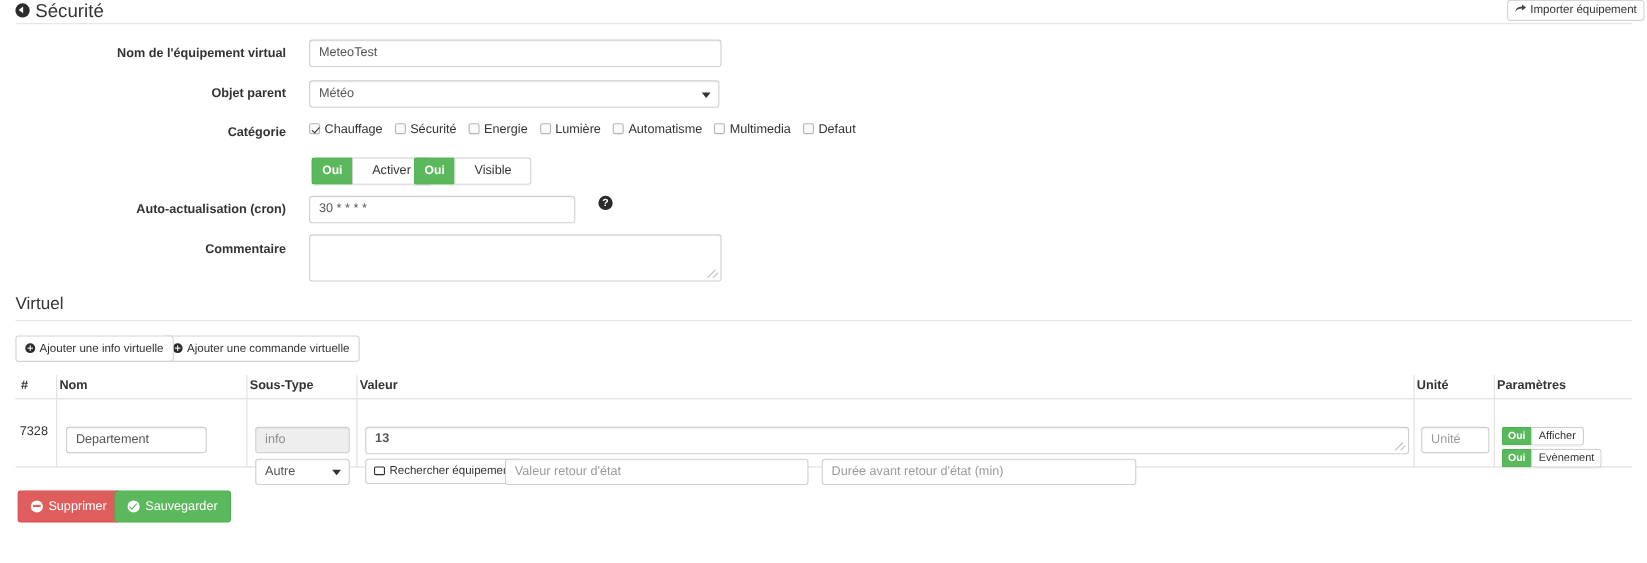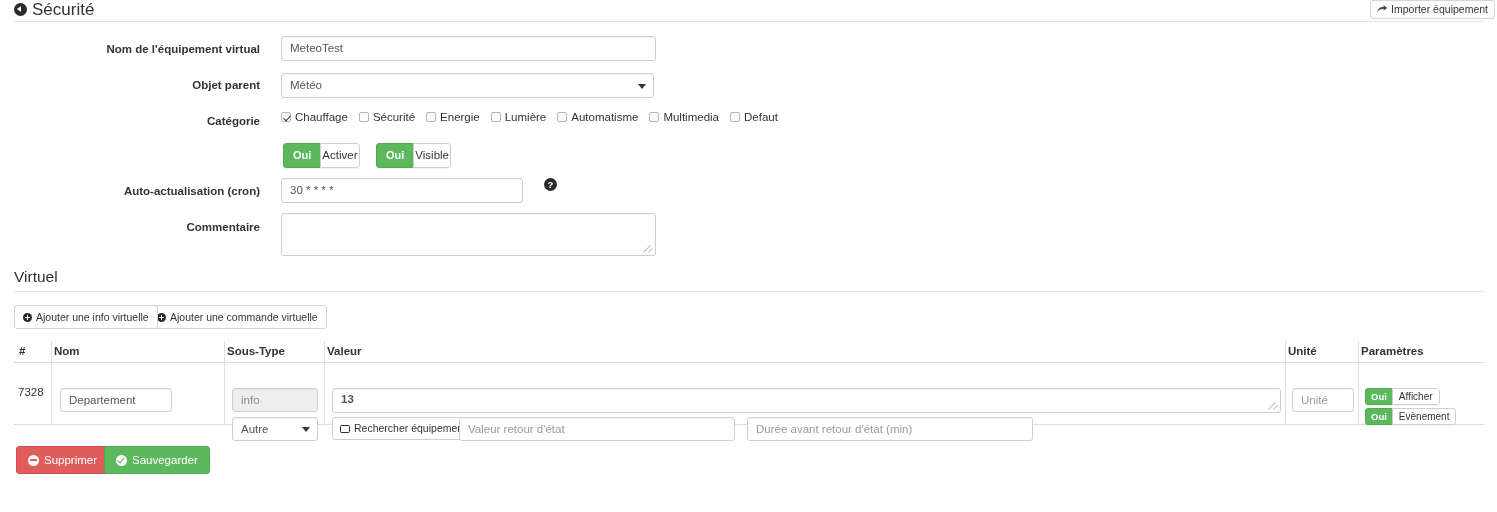--- a/index.html
+++ b/index.html
@@ -101,21 +101,21 @@
     position: absolute; display: inline-flex; border-radius: 3px; overflow: hidden;
     box-shadow: 0 1px 1px rgba(0,0,0,0.05);
   }
   .tg-on {
     background: #5cb85c; color: #fff; font-weight: bold; font-size: 11px;
     padding: 5px 9px; line-height: 13px; border: 1px solid #4cae4c; border-right: none;
     border-radius: 3px 0 0 3px;
   }
   .tg-off {
     background: #ffffff; color: #333; font-size: 11.5px;
-    padding: 5px 1px; line-height: 13px; border: 1px solid #cfcfcf;
+    padding: 5px 17px; line-height: 13px; border: 1px solid #cfcfcf;
     border-radius: 0 3px 3px 0;
   }
   .tg-sm .tg-on { padding: 2px 5px; font-size: 9.5px; line-height: 11px; }
   .tg-sm .tg-off { padding: 2px 6px; font-size: 10px; line-height: 11px; }
 
   .help-icon {
     position: absolute; width: 13px; height: 13px; border-radius: 50%;
     background: #2b2b2b; color: #fff; font-size: 9.5px; font-weight: bold;
     text-align: center; line-height: 13px;
   }
@@ -262,21 +262,21 @@
 
     <div class="vt-body">
       <span class="vcol-sep" style="left:37px;   height:62px;"></span>
       <span class="vcol-sep" style="left:210px;  height:62px;"></span>
       <span class="vcol-sep" style="left:310px;  height:62px;"></span>
       <span class="vcol-sep" style="left:1271px; height:62px;"></span>
       <span class="vcol-sep" style="left:1344px; height:62px;"></span>
 
       <span class="row-id" style="top:23px; left:4px;">7328</span>
 
-      <div class="ctl" style="left:46px; top:25px; width:112px; height:24px;">Departement</div>
+      <div class="ctl" style="left:46px; top:25px; width:128px; height:24px;">Departement</div>
 
       <div class="ctl disabled" style="left:218px; top:25px; width:86px; height:24px;">info</div>
 
       <div class="select-ctl" style="left:218px; top:54px; width:86px; height:24px;">
         <span>Autre</span>
         <span class="caret"></span>
       </div>
 
       <div class="textarea-ctl" style="left:318px; top:25px; width:949px; height:25px;font-weight:bold;">
         <span>13</span>

